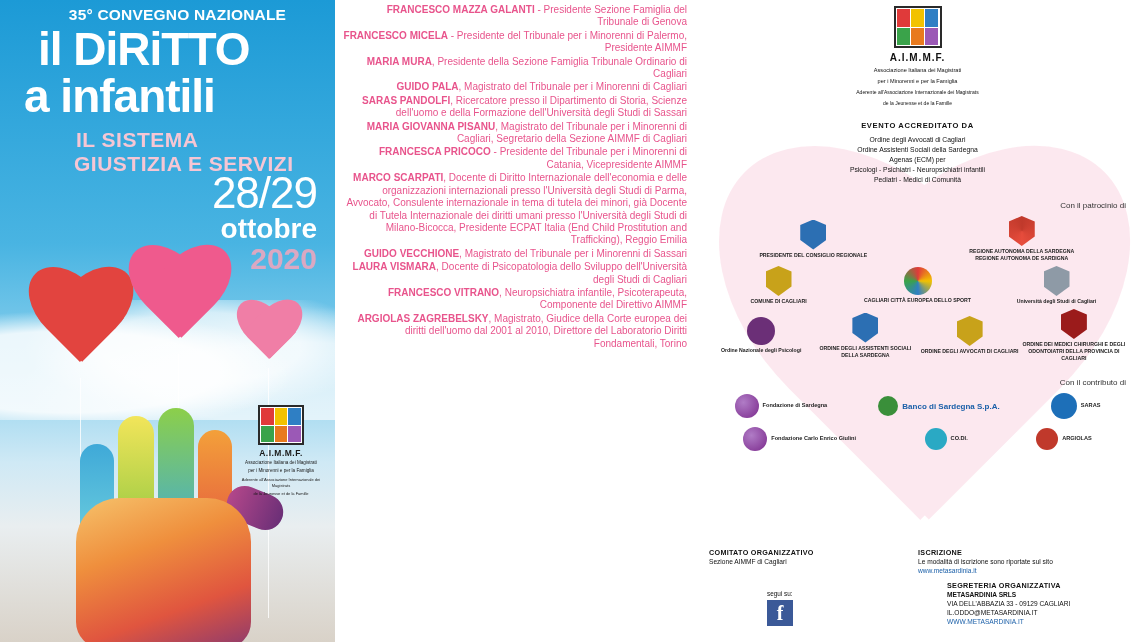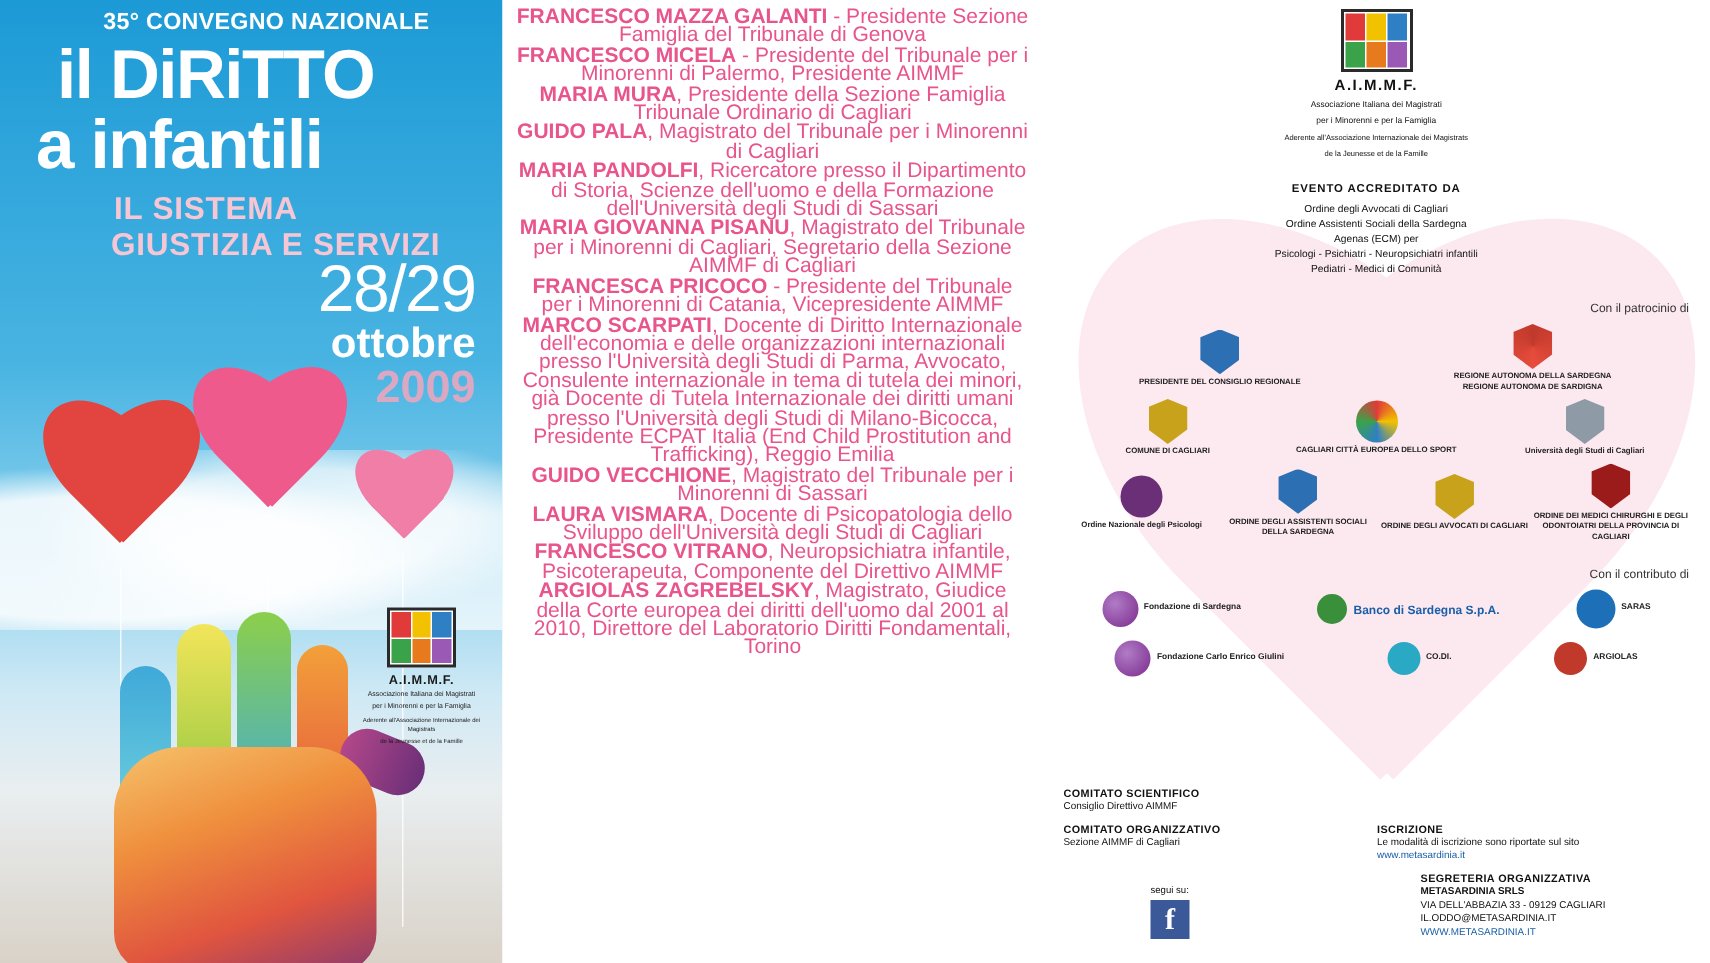--- a/index.html
+++ b/index.html
@@ -94,21 +94,21 @@
   .venue{position:absolute;left:14px;bottom:12px;color:#1b1b1b;}
   .venue .v1{font-size:13px;font-weight:bold;letter-spacing:.3px;}
   .venue .v2{font-size:11.5px;font-weight:bold;}
   .venue .v3{font-size:11px;}
 
   
   .mid{
     position:absolute;left:335px;top:0;width:360px;height:642px;background:#ffffff;
     padding:4px 8px 0 8px;box-sizing:border-box;
   }
-  .spk{font-size:14px;line-height:12.4px;color:#e8548c;margin:0 0 1px 0;text-align:center;}
+  .spk{font-size:10px;line-height:12.4px;color:#e8548c;margin:0 0 1px 0;text-align:right;}
   .spk b{color:#e8548c;font-weight:bold;}
 
   
   .right{
     position:absolute;left:695px;top:0;width:445px;height:642px;
     background:#ffffff;overflow:hidden;
   }
   .bigheart{
     position:absolute;left:-10px;top:150px;width:470px;height:440px;opacity:.22;
   }
@@ -189,21 +189,21 @@
       <div class="kicker">35° CONVEGNO NAZIONALE</div>
       <div class="big1">il DiRiTTO</div>
       <div class="big2">a infantili</div>
       <div class="sub1">IL SISTEMA</div>
       <div class="sub2">GIUSTIZIA E SERVIZI</div>
     </div>
 
     <div class="dates">
       <div class="d1">28/29</div>
       <div class="d2">ottobre</div>
-      <div class="d3">2009</div>
+      <div class="d3">2020</div>
     </div>
 
     <div class="hand">
       <div class="finger f1"></div>
       <div class="finger f2"></div>
       <div class="finger f3"></div>
       <div class="finger f4"></div>
       <div class="finger thumb"></div>
       <div class="palm"></div>
     </div>
@@ -225,21 +225,21 @@
     </div>
 
   </div>
 
   <div class="mid">
     <div id="speaker-list">
         <p class="spk"><b>FRANCESCO MAZZA GALANTI</b><span> - Presidente Sezione Famiglia del Tribunale di Genova</span></p>
         <p class="spk"><b>FRANCESCO MICELA</b><span> - Presidente del Tribunale per i Minorenni di Palermo, Presidente AIMMF</span></p>
         <p class="spk"><b>MARIA MURA</b><span>, Presidente della Sezione Famiglia Tribunale Ordinario di Cagliari</span></p>
         <p class="spk"><b>GUIDO PALA</b><span>, Magistrato del Tribunale per i Minorenni di Cagliari</span></p>
-        <p class="spk"><b>MARIA PANDOLFI</b><span>, Ricercatore presso il Dipartimento di Storia, Scienze dell'uomo e della Formazione dell'Università degli Studi di Sassari</span></p>
+        <p class="spk"><b>SARAS PANDOLFI</b><span>, Ricercatore presso il Dipartimento di Storia, Scienze dell'uomo e della Formazione dell'Università degli Studi di Sassari</span></p>
         <p class="spk"><b>MARIA GIOVANNA PISANU</b><span>, Magistrato del Tribunale per i Minorenni di Cagliari, Segretario della Sezione AIMMF di Cagliari</span></p>
         <p class="spk"><b>FRANCESCA PRICOCO</b><span> - Presidente del Tribunale per i Minorenni di Catania, Vicepresidente AIMMF</span></p>
         <p class="spk"><b>MARCO SCARPATI</b><span>, Docente di Diritto Internazionale dell'economia e delle organizzazioni internazionali presso l'Università degli Studi di Parma, Avvocato, Consulente internazionale in tema di tutela dei minori, già Docente di Tutela Internazionale dei diritti umani presso l'Università degli Studi di Milano-Bicocca, Presidente ECPAT Italia (End Child Prostitution and Trafficking), Reggio Emilia</span></p>
         <p class="spk"><b>GUIDO VECCHIONE</b><span>, Magistrato del Tribunale per i Minorenni di Sassari</span></p>
         <p class="spk"><b>LAURA VISMARA</b><span>, Docente di Psicopatologia dello Sviluppo dell'Università degli Studi di Cagliari</span></p>
         <p class="spk"><b>FRANCESCO VITRANO</b><span>, Neuropsichiatra infantile, Psicoterapeuta, Componente del Direttivo AIMMF</span></p>
         <p class="spk"><b>ARGIOLAS ZAGREBELSKY</b><span>, Magistrato, Giudice della Corte europea dei diritti dell'uomo dal 2001 al 2010, Direttore del Laboratorio Diritti Fondamentali, Torino</span></p>
       </div>
   </div>
 
@@ -348,24 +348,20 @@
           </div>
           <div class="pillbox">
             <div class="dot-red"></div>
             <div class="cap-small">ARGIOLAS</div>
           </div>
         </div>
       </div>
 
       <div class="bottom-info">
         <div class="bi-row">
-          <div class="bi-col">
-            <div class="bi-h">COMITATO SCIENTIFICO</div>
-            <div class="bi-t">Consiglio Direttivo AIMMF</div>
-          </div>
           <div class="bi-col"></div>
         </div>
         <div class="bi-row">
           <div class="bi-col">
             <div class="bi-h">COMITATO ORGANIZZATIVO</div>
             <div class="bi-t">Sezione AIMMF di Cagliari</div>
           </div>
           <div class="bi-col">
             <div class="bi-h">ISCRIZIONE</div>
             <div class="bi-t">Le modalità di iscrizione sono riportate sul sito</div>

